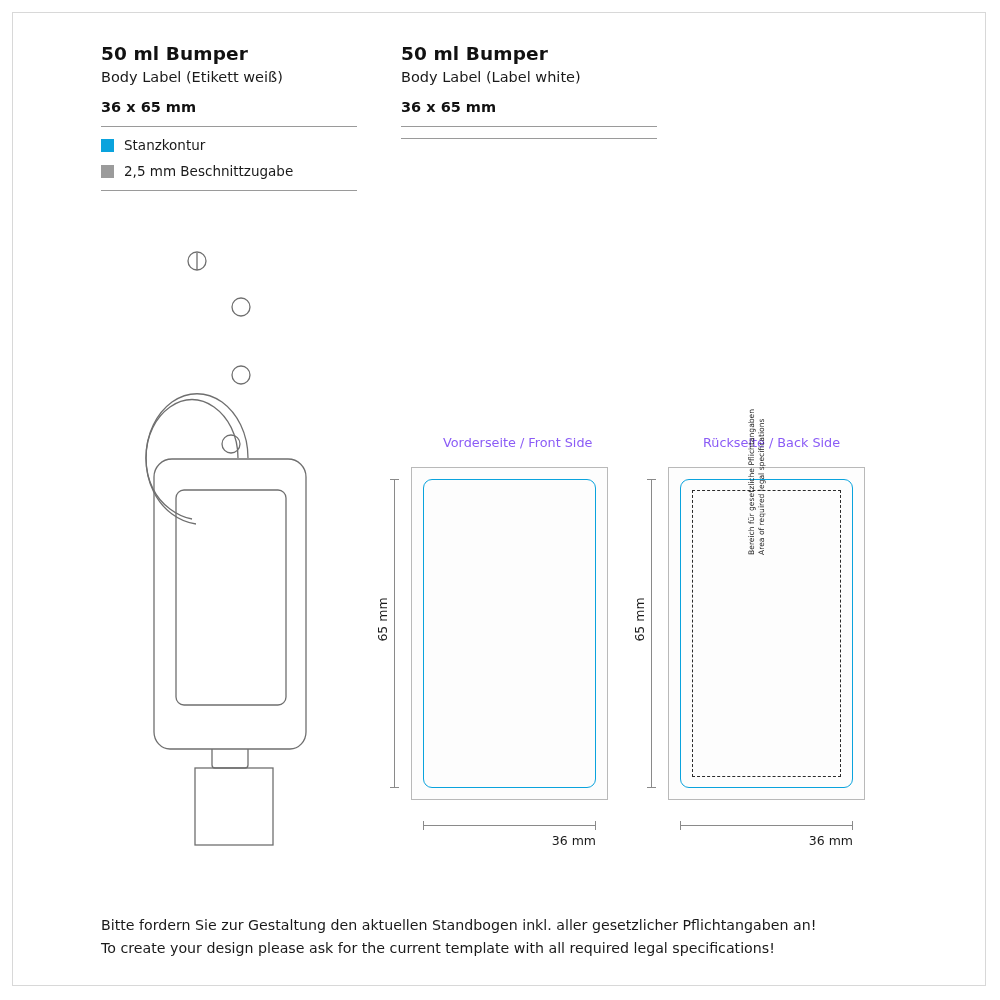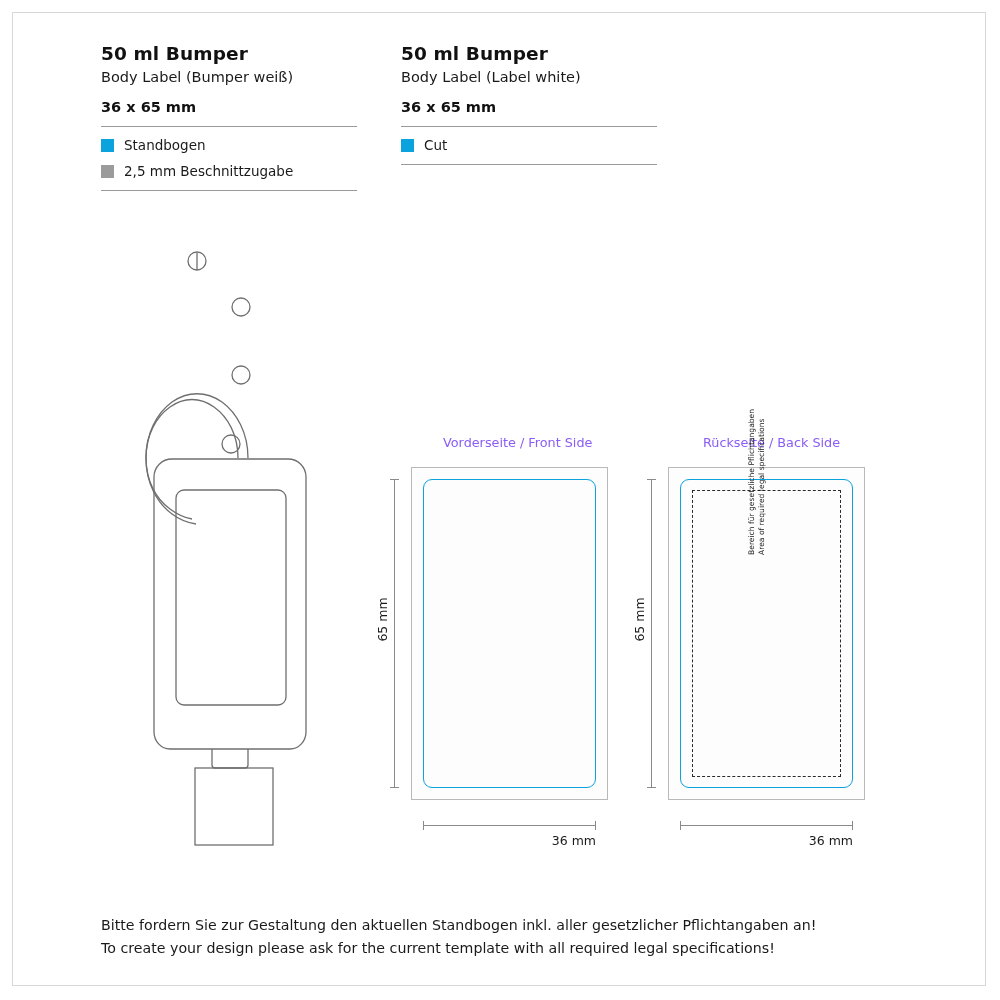--- a/index.html
+++ b/index.html
@@ -218,43 +218,39 @@
 </style>
 </head>
 <body>
 
 <div class="page">
 
   <div class="frame"></div>
 
   <div class="legend de">
     <div class="title">50 ml Bumper</div>
-    <div class="subtitle">Body Label (Bumper weiß)</div>
+    <div class="subtitle">Body Label (Etikett weiß)</div>
     <div class="dims">36 x 65 mm</div>
     <div class="rule"></div>
     <div class="row">
       <span class="sw" style="background:#0aa3dd"></span>
-      <span class="lbl">Standbogen</span>
+      <span class="lbl">Stanzkontur</span>
     </div>
     <div class="row">
       <span class="sw" style="background:#9b9b9b"></span>
       <span class="lbl">2,5 mm Beschnittzugabe</span>
     </div>
     <div class="rule bottom"></div>
   </div>
 
   <div class="legend en">
     <div class="title">50 ml Bumper</div>
     <div class="subtitle">Body Label (Label white)</div>
     <div class="dims">36 x 65 mm</div>
     <div class="rule"></div>
-    <div class="row">
-      <span class="sw" style="background:#0aa3dd"></span>
-      <span class="lbl">Cut</span>
-    </div>
     <div class="rule bottom"></div>
   </div>
 
   <div class="bottle-wrap">
     <svg width="260" height="610" viewBox="0 0 260 610" fill="none">
       <g stroke="#6f6f6f" stroke-width="1.3" fill="none">
 
         <path d="M138 213 C138 190 128 172 114 162 C100 152 84 152 70 162 C56 172 46 190 46 213
                  C46 236 56 254 70 264 C78 270 86 273 92 274"></path>
         <path d="M148 213 C148 188 137 168 122 157 C106 146 88 146 72 157 C57 168 46 188 46 213

